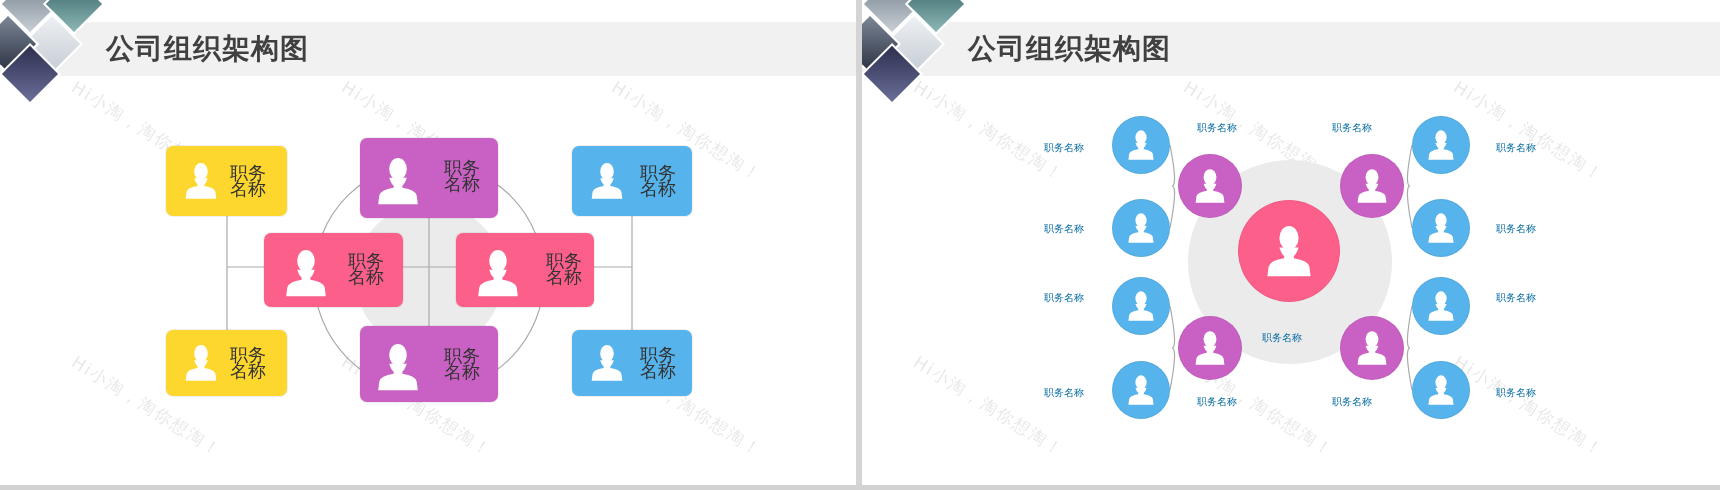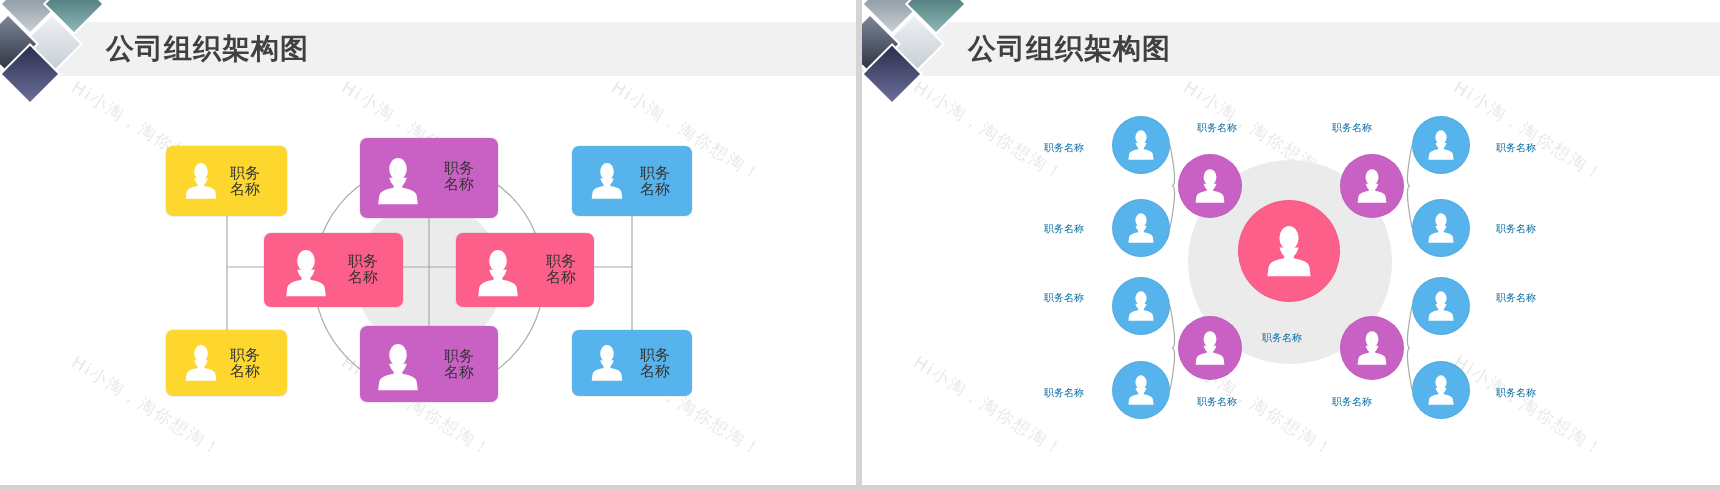--- a/index.html
+++ b/index.html
@@ -16,21 +16,21 @@
   .title { position: absolute; left: 106px; top: 30px; font-size: 28px; font-weight: bold; color: #404040; letter-spacing: 1px; line-height: 38px; }
 
   .photo-mosaic { position: absolute; left: 0; top: 0; width: 110px; height: 92px; }
   .tile { position: absolute; width: 44px; height: 44px; transform: rotate(45deg); border: 2px solid #fff; }
 
   .watermark { position: absolute; font-size: 17px; color: rgba(190,190,190,0.35); transform: rotate(32deg); white-space: nowrap; pointer-events: none; letter-spacing: 2px; }
 
   svg.diagram { position: absolute; left: 0; top: 0; }
 
   .card { position: absolute; border-radius: 7px; box-shadow: 0 0 0 1px rgba(0,0,0,0.06); }
-  .card .label { position: absolute; font-size: 15px; color: #333; line-height: 16px; text-align: right; }
+  .card .label { position: absolute; font-size: 18px; color: #333; line-height: 16px; text-align: right; }
   .card .person { position: absolute; }
 
   .node { position: absolute; border-radius: 50%; border: 1px solid rgba(0,0,0,0.05); }
   .node .person { position: absolute; left: 50%; top: 50%; transform: translate(-50%,-52%); }
   .text-label { position: absolute; font-size: 10px; color: #0369a1; white-space: nowrap; }
 </style>
 </head>
 <body>
 
 <svg width="0" height="0" style="position:absolute">

